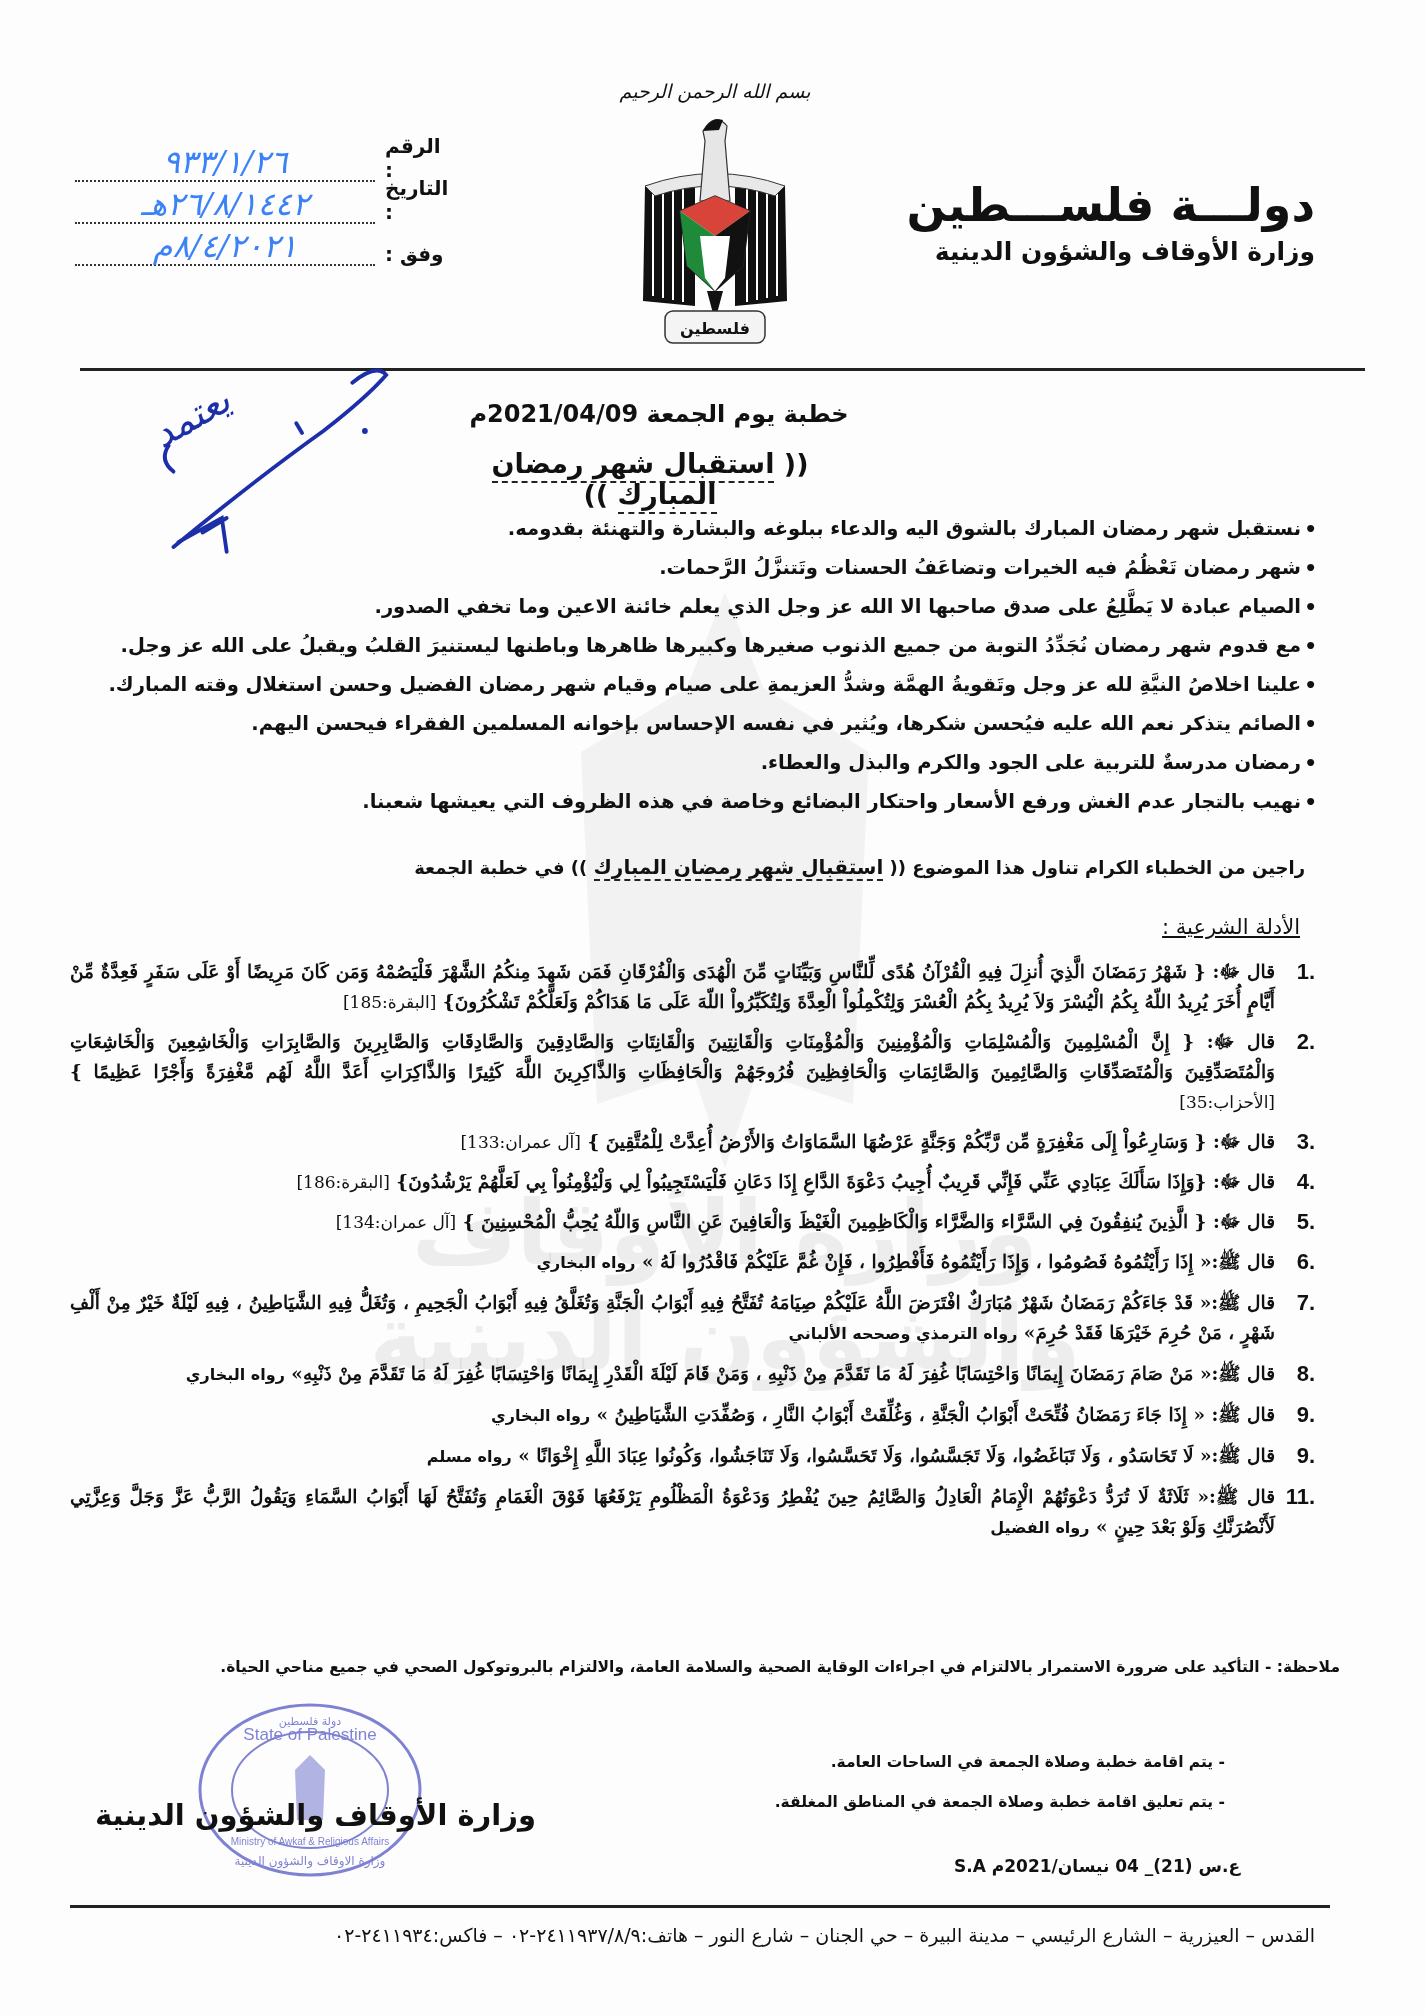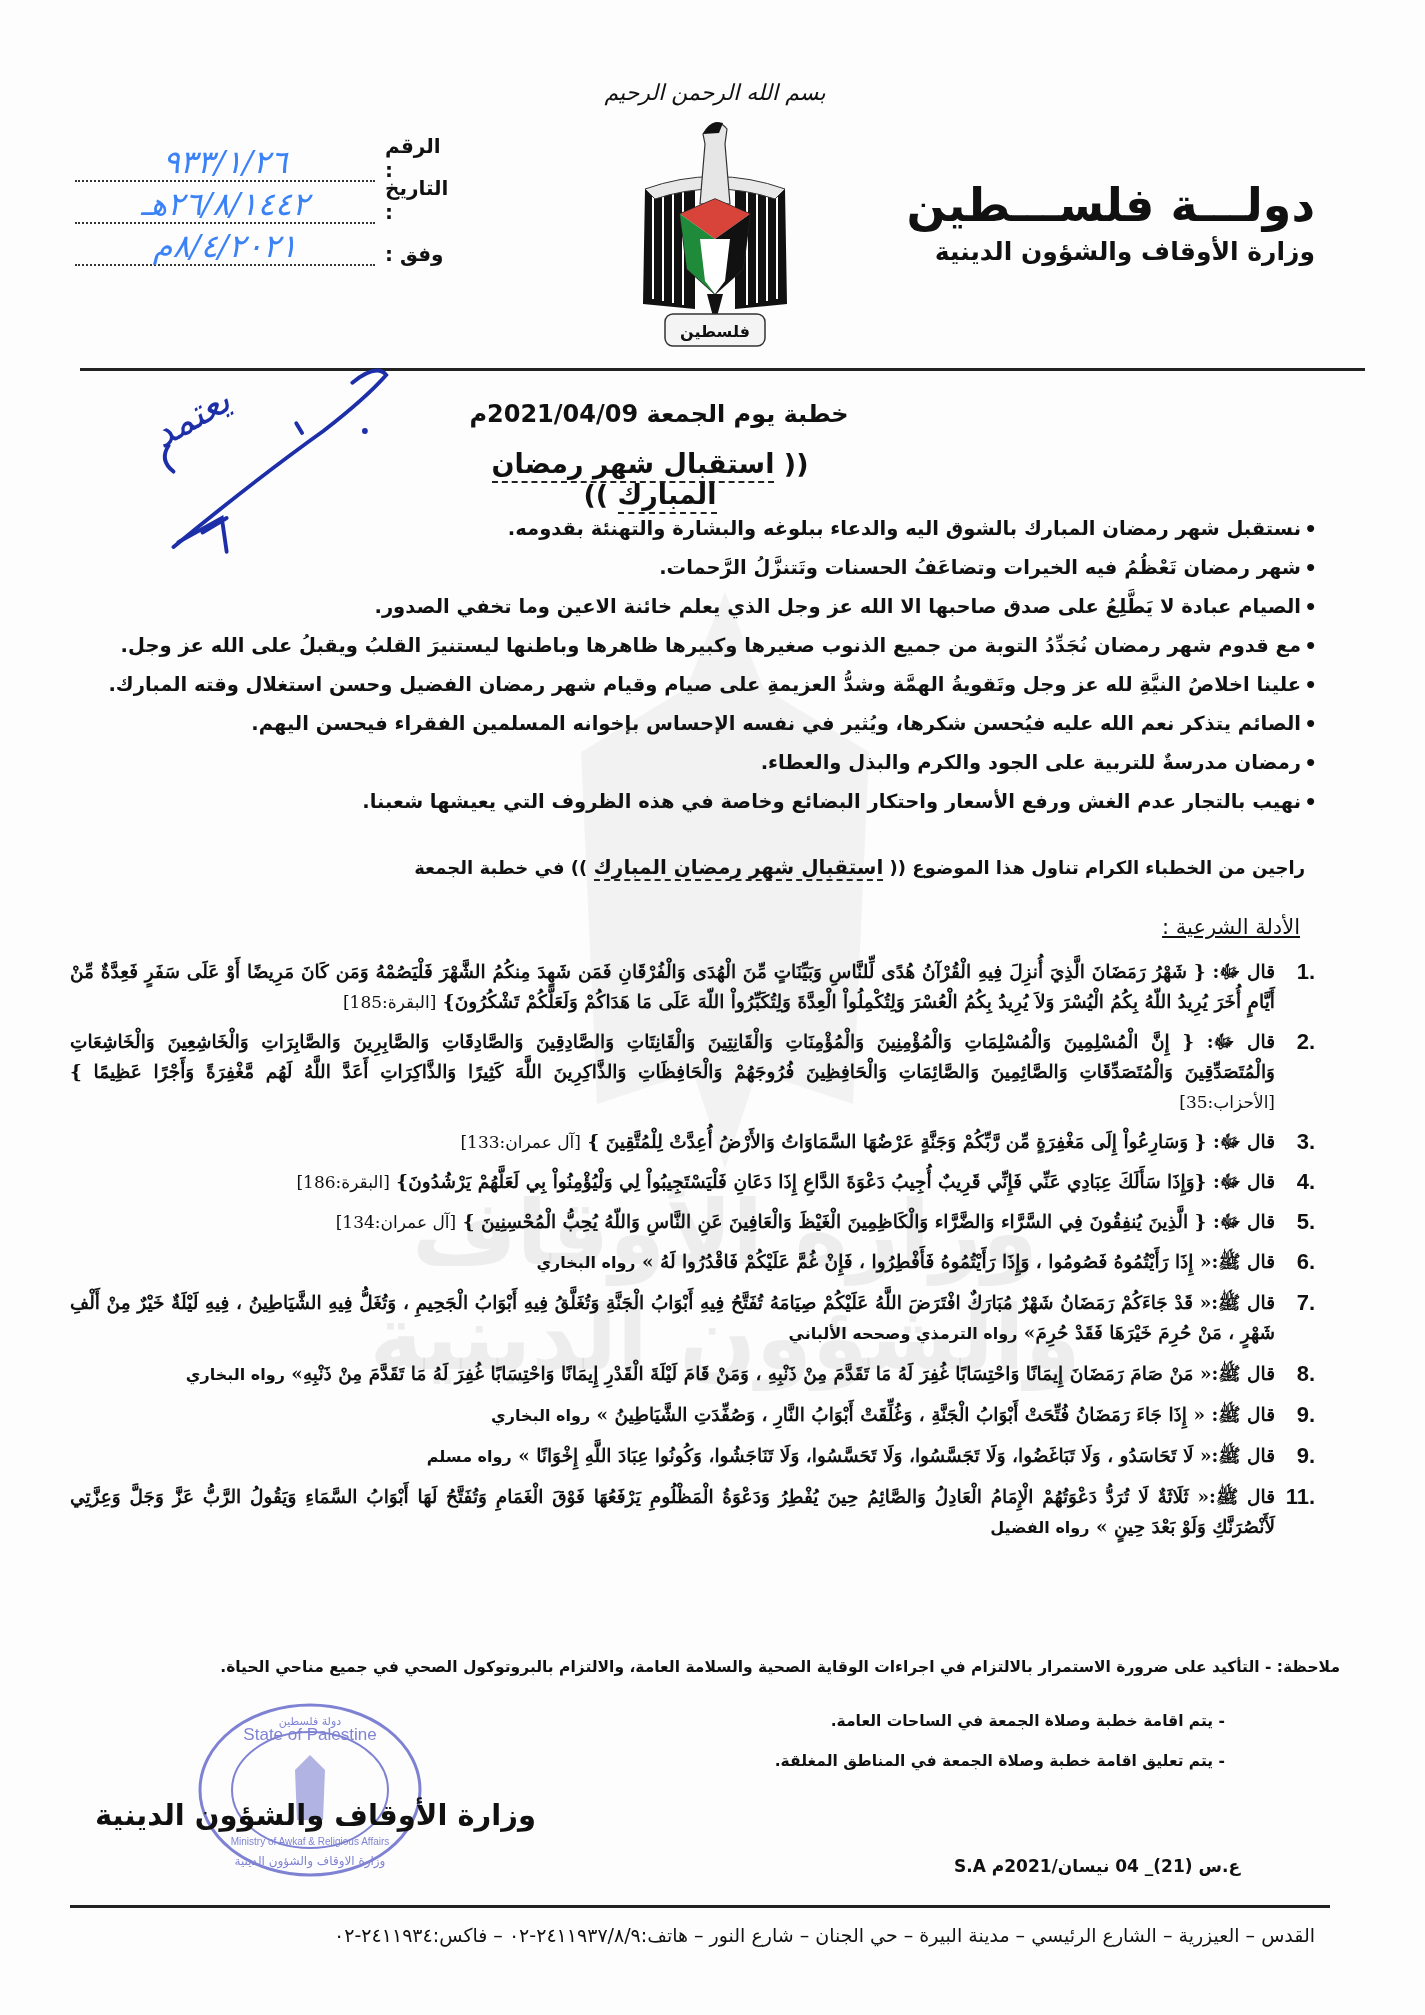--- a/index.html
+++ b/index.html
@@ -5,21 +5,21 @@
     html, body { margin: 0; padding: 0; background: #ffffff; }
     body { width: 1425px; height: 2015px; position: relative; overflow: hidden; color: #111; font-family: "DejaVu Sans", sans-serif; }
     .page { position: absolute; inset: 0; background: #fdfdfd; }
 
     
     .ministry-block { position: absolute; right: 110px; top: 180px; text-align: right; direction: rtl; }
     .state-name { font-size: 46px; font-weight: bold; letter-spacing: 2px; line-height: 1.1; }
     .ministry-name { font-size: 25px; font-weight: bold; margin-top: 6px; }
 
     .emblem { position: absolute; left: 600px; top: 80px; width: 230px; height: 275px; text-align: center; }
-    .basmala { font-family: "DejaVu Serif", serif; font-size: 22px; font-style: italic; direction: rtl; margin-bottom: 4px; }
+    .basmala { font-family: "DejaVu Serif", serif; font-size: 19px; font-style: italic; direction: rtl; margin-bottom: 4px; }
     .emblem svg { display: block; margin: 0 auto; }
 
     .ref-block { position: absolute; left: 75px; top: 140px; width: 380px; direction: rtl; }
     .ref-row { display: flex; align-items: flex-end; height: 42px; }
     .ref-label { font-size: 20px; font-weight: bold; width: 70px; text-align: left; }
     .ref-value { flex: 1; border-bottom: 2px dotted #333; color: #3b82f6; font-family: "DejaVu Serif", serif; font-size: 32px; font-style: italic; text-align: center; direction: ltr; line-height: 1; padding-bottom: 2px; margin-right: 10px; }
 
     .top-rule { position: absolute; left: 80px; right: 60px; top: 368px; height: 3px; background: #222; }
 
     .handwriting { position: absolute; left: 130px; top: 360px; width: 290px; height: 200px; }
@@ -42,21 +42,21 @@
 
     .evidence { position: absolute; right: 110px; left: 70px; top: 957px; direction: rtl; font-family: "DejaVu Serif", serif; font-size: 18.5px; font-weight: bold; line-height: 30px; }
     .ev { display: flex; margin-bottom: 10px; }
     .ev-num { min-width: 40px; text-align: right; font-family: "Liberation Sans", sans-serif; font-size: 22px; direction: ltr; }
     .ev-body { flex: 1; text-align: justify; }
     .ev-ref { font-size: 17px; font-weight: normal; }
     .ev-narr { font-family: "DejaVu Sans", sans-serif; font-size: 16px; }
 
     
     .note { position: absolute; right: 85px; left: 60px; top: 1658px; direction: rtl; font-size: 15.5px; font-weight: bold; }
-    .note-sub { position: absolute; right: 200px; direction: rtl; font-size: 15.5px; font-weight: bold; }
+    .note-sub { position: absolute; right: 200px; direction: rtl; font-size: 15.5px; font-weight: bold; margin-top: 41px; }
     .note-sub.s1 { top: 1712px; }
     .note-sub.s2 { top: 1752px; }
 
     .signature { position: absolute; left: 95px; top: 1798px; direction: rtl; font-size: 29px; font-weight: bold; }
 
     .stamp { position: absolute; left: 195px; top: 1700px; width: 230px; height: 180px; opacity: 0.7; }
 
     .code-line { position: absolute; right: 185px; top: 1856px; direction: rtl; font-size: 17px; font-weight: bold; }
 
     .bottom-rule { position: absolute; left: 70px; right: 95px; top: 1905px; height: 3px; background: #222; }

